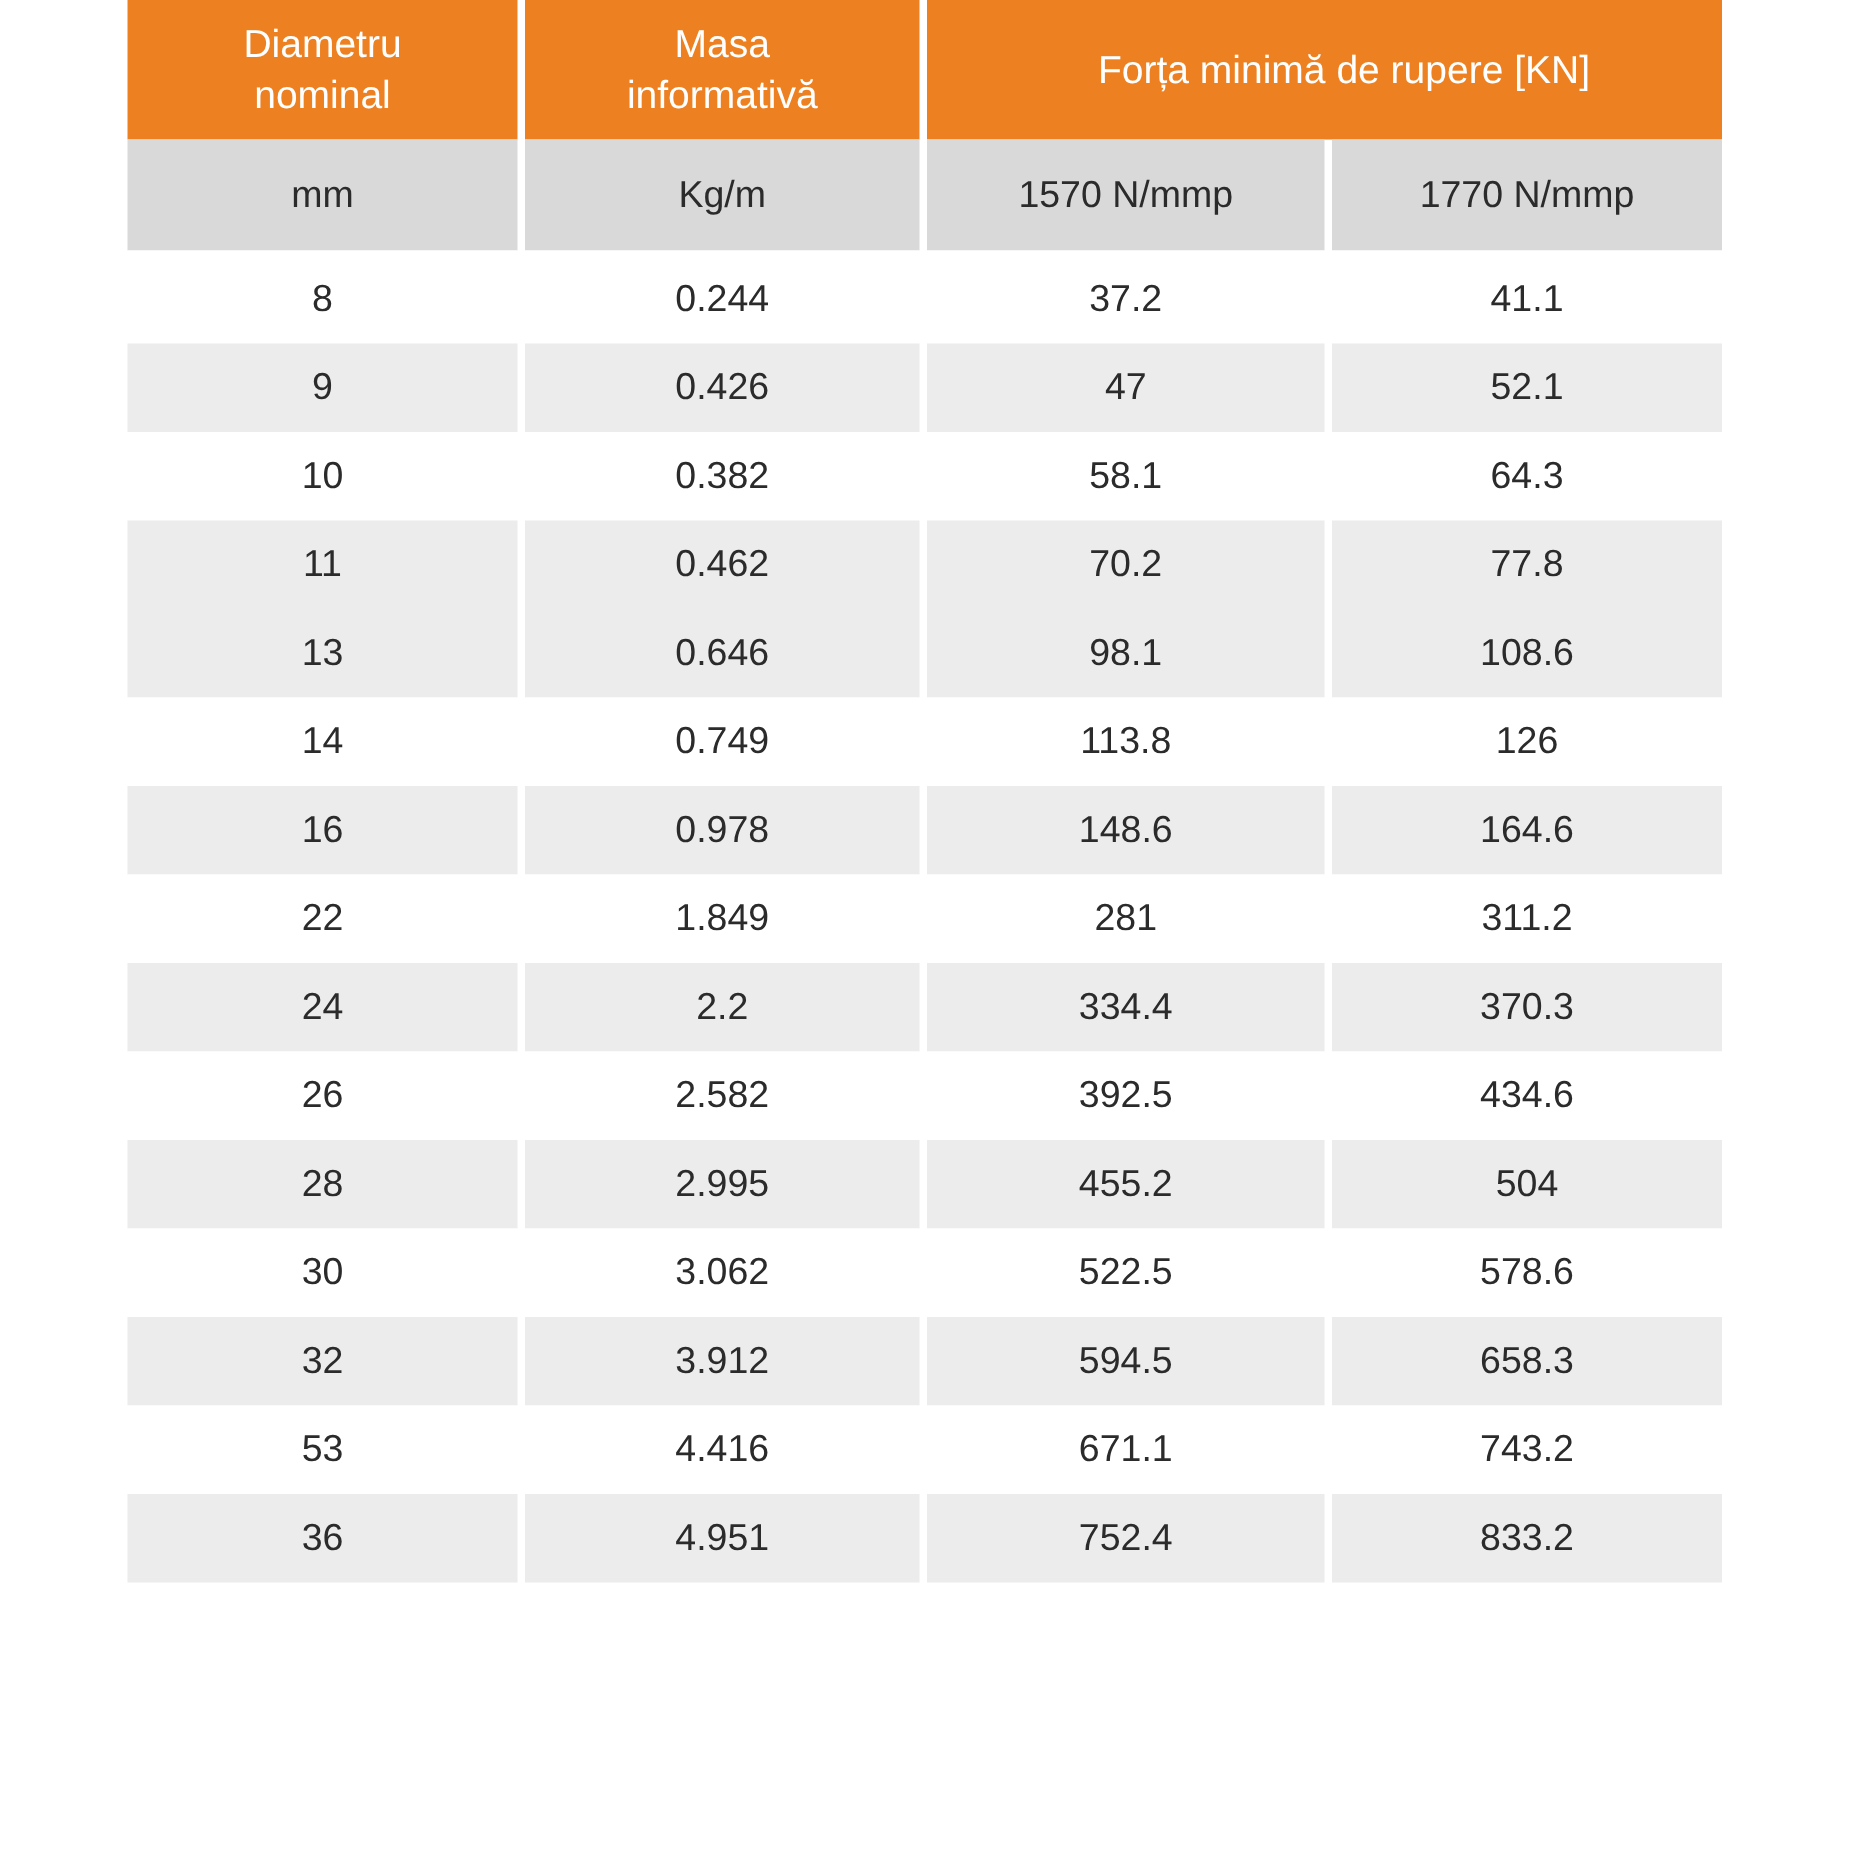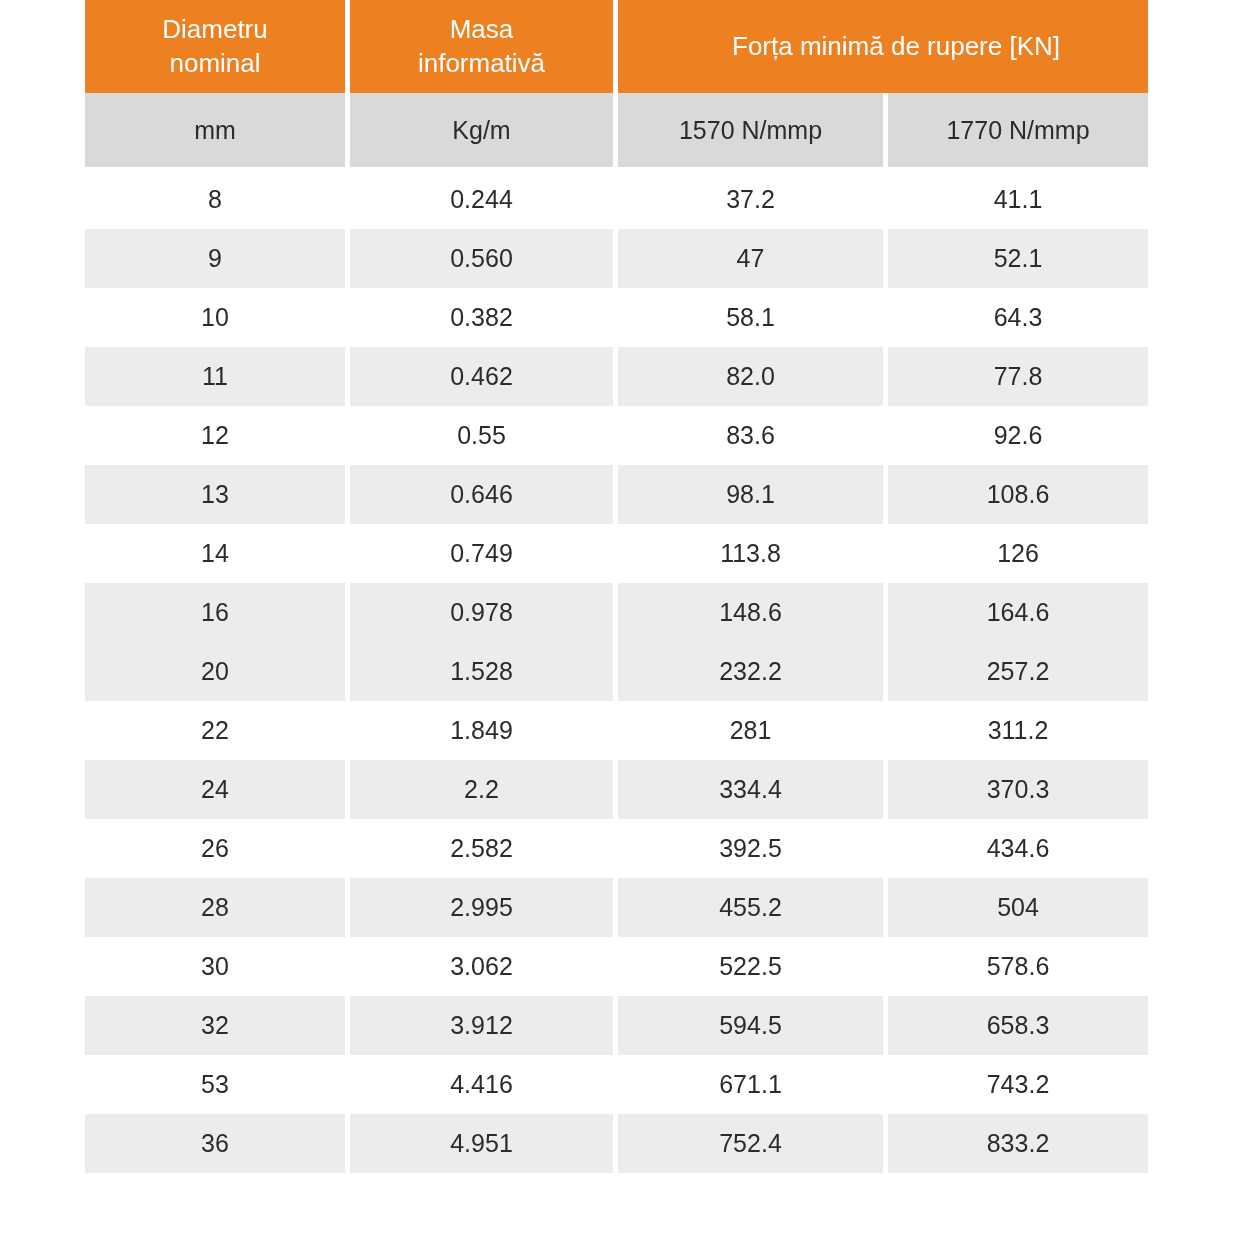--- a/index.html
+++ b/index.html
@@ -125,66 +125,54 @@
     </thead>
     <tbody id="table-body">
         <tr>
           <td class="cell">8</td>
           <td class="cell">0.244</td>
           <td class="cell">37.2</td>
           <td class="cell">41.1</td>
         </tr>
         <tr class="stripe">
           <td class="cell">9</td>
-          <td class="cell">0.560</td>
+          <td class="cell">0.426</td>
           <td class="cell">47</td>
           <td class="cell">52.1</td>
         </tr>
         <tr>
           <td class="cell">10</td>
           <td class="cell">0.382</td>
           <td class="cell">58.1</td>
           <td class="cell">64.3</td>
         </tr>
         <tr class="stripe">
           <td class="cell">11</td>
           <td class="cell">0.462</td>
-          <td class="cell">82.0</td>
+          <td class="cell">70.2</td>
           <td class="cell">77.8</td>
-        </tr>
-        <tr>
-          <td class="cell">12</td>
-          <td class="cell">0.55</td>
-          <td class="cell">83.6</td>
-          <td class="cell">92.6</td>
         </tr>
         <tr class="stripe">
           <td class="cell">13</td>
           <td class="cell">0.646</td>
           <td class="cell">98.1</td>
           <td class="cell">108.6</td>
         </tr>
         <tr>
           <td class="cell">14</td>
           <td class="cell">0.749</td>
           <td class="cell">113.8</td>
           <td class="cell">126</td>
         </tr>
         <tr class="stripe">
           <td class="cell">16</td>
           <td class="cell">0.978</td>
           <td class="cell">148.6</td>
           <td class="cell">164.6</td>
         </tr>
-        <tr class="stripe">
-          <td class="cell">20</td>
-          <td class="cell">1.528</td>
-          <td class="cell">232.2</td>
-          <td class="cell">257.2</td>
-        </tr>
         <tr>
           <td class="cell">22</td>
           <td class="cell">1.849</td>
           <td class="cell">281</td>
           <td class="cell">311.2</td>
         </tr>
         <tr class="stripe">
           <td class="cell">24</td>
           <td class="cell">2.2</td>
           <td class="cell">334.4</td>

